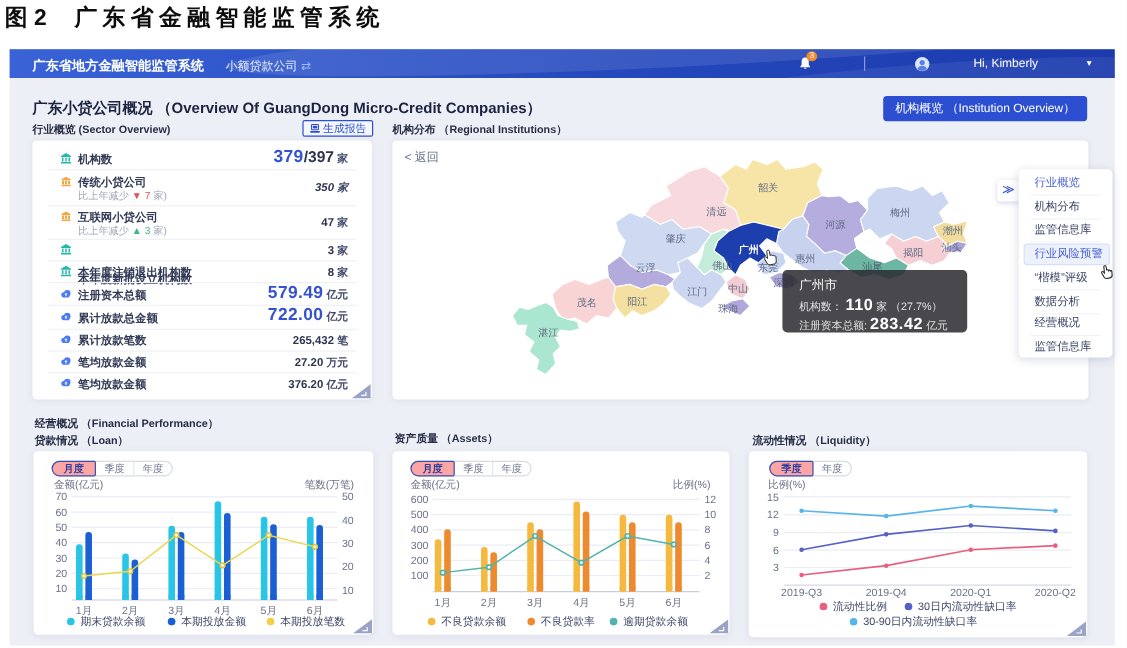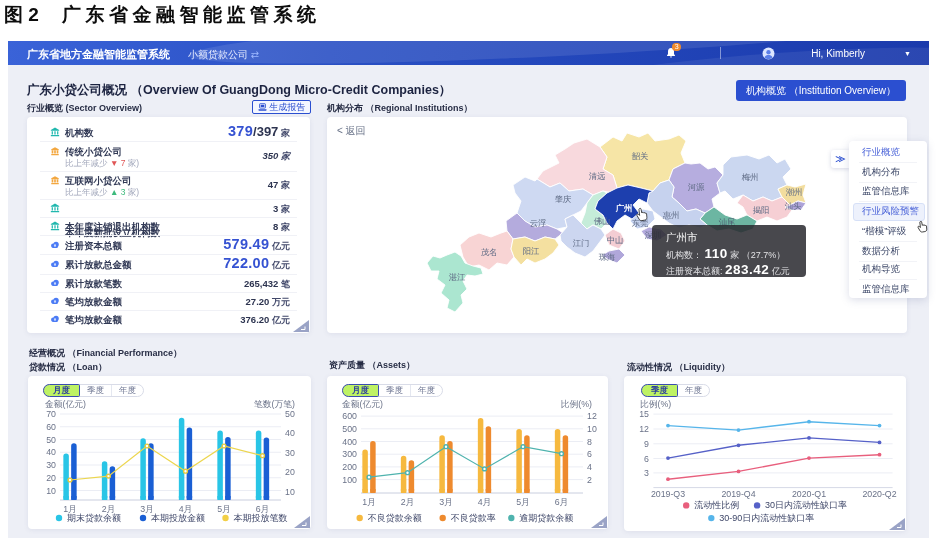--- a/index.html
+++ b/index.html
@@ -54,21 +54,21 @@
   .mdv{position:absolute;left:10px;width:58px;height:1px;background:#f2f3f7;}
   
   .sect{font-size:9px;font-weight:bold;color:#272d45;}
   
   #card-c1{left:20px;top:335px;width:283px;height:153px;}
   #card-c2{left:319px;top:335px;width:281px;height:153px;}
   #card-c3{left:616px;top:335px;width:282px;height:155px;}
   .tabs{position:absolute;top:8px;height:11px;border:1px solid #d9dce8;border-radius:8px;background:#fff;display:flex;}
   .tab{font-size:8.5px;color:#6b7390;line-height:11px;padding:0 7px;border-right:1px solid #e4e7f0;}
   .tab:last-child{border-right:none;}
-  .tab.act{background:#bef264;border:1px solid #3b4db0;border-radius:8px 2px 2px 8px;color:#2d3f9e;font-weight:bold;margin:-1px 0 -1px -1px;line-height:11px;padding:0 9px;}
+  .tab.act{background:#fca5a5;border:1px solid #3b4db0;border-radius:8px 2px 2px 8px;color:#2d3f9e;font-weight:bold;margin:-1px 0 -1px -1px;line-height:11px;padding:0 9px;}
   .corner{position:absolute;right:1px;bottom:1px;width:17px;height:12px;}
 </style>
 </head>
 <body>
 <div id="figtitle" class="abs">图 2<span class="t2">广东省金融智能监管系统</span></div>
 <div id="dash" class="abs">
 
   <div id="nav" class="abs">
     <div class="sw1"></div>
       <div class="sw2"></div>
@@ -268,21 +268,21 @@
 
   <div id="collapse" class="abs">≫</div>
   <div id="menu" class="abs">
     <div id="mact"></div>
     <div class="mi blue" style="top:5px;">行业概览</div>
     <div class="mi" style="top:24.5px;">机构分布</div>
     <div class="mi" style="top:44px;">监管信息库</div>
     <div class="mi blue" style="top:64px;">行业风险预警</div>
     <div class="mi" style="top:84px;">“楷模”评级</div>
     <div class="mi" style="top:103.5px;">数据分析</div>
-    <div class="mi" style="top:122px;">机构导览</div>
+    <div class="mi" style="top:122px;">经营概况</div>
     <div class="mi" style="top:141.5px;">监管信息库</div>
     <div class="mdv" style="top:21px;"></div>
     <div class="mdv" style="top:40.5px;"></div>
     <div class="mdv" style="top:60px;"></div>
     <div class="mdv" style="top:100px;"></div>
     <div class="mdv" style="top:119.5px;"></div>
     <div class="mdv" style="top:138px;"></div>
     <svg style="position:absolute;left:66px;top:80px;" width="14" height="13" viewBox="0 0 24 24">
       <path d="M8,2 c1,-2 3,-2 3.4,0 l1.2,6 c0.3,-1.5 2.6,-1.4 2.8,0.2 c0.5,-1.2 2.4,-0.9 2.6,0.5 c0.6,-0.9 2.2,-0.6 2.3,0.8 l0.5,5.5 c0.2,2.5 -1,4 -3.5,4.5 l-4.5,0.8 c-2,0.3 -3.5,-0.5 -4.5,-2.2 l-3.5,-6 c-1,-1.8 1,-3.2 2.5,-1.8 l1.7,1.7 Z" fill="#fff" stroke="#222" stroke-width="1.6"></path>
     </svg>

